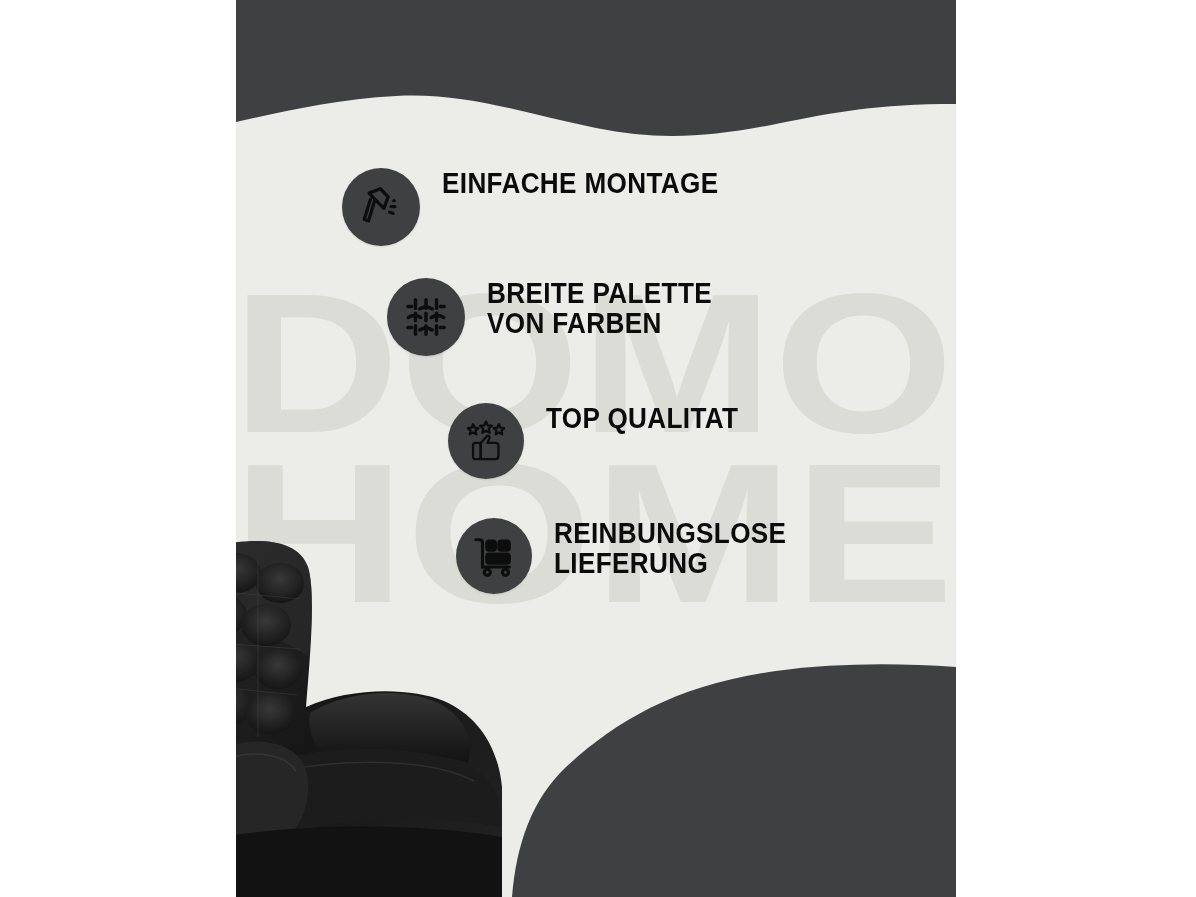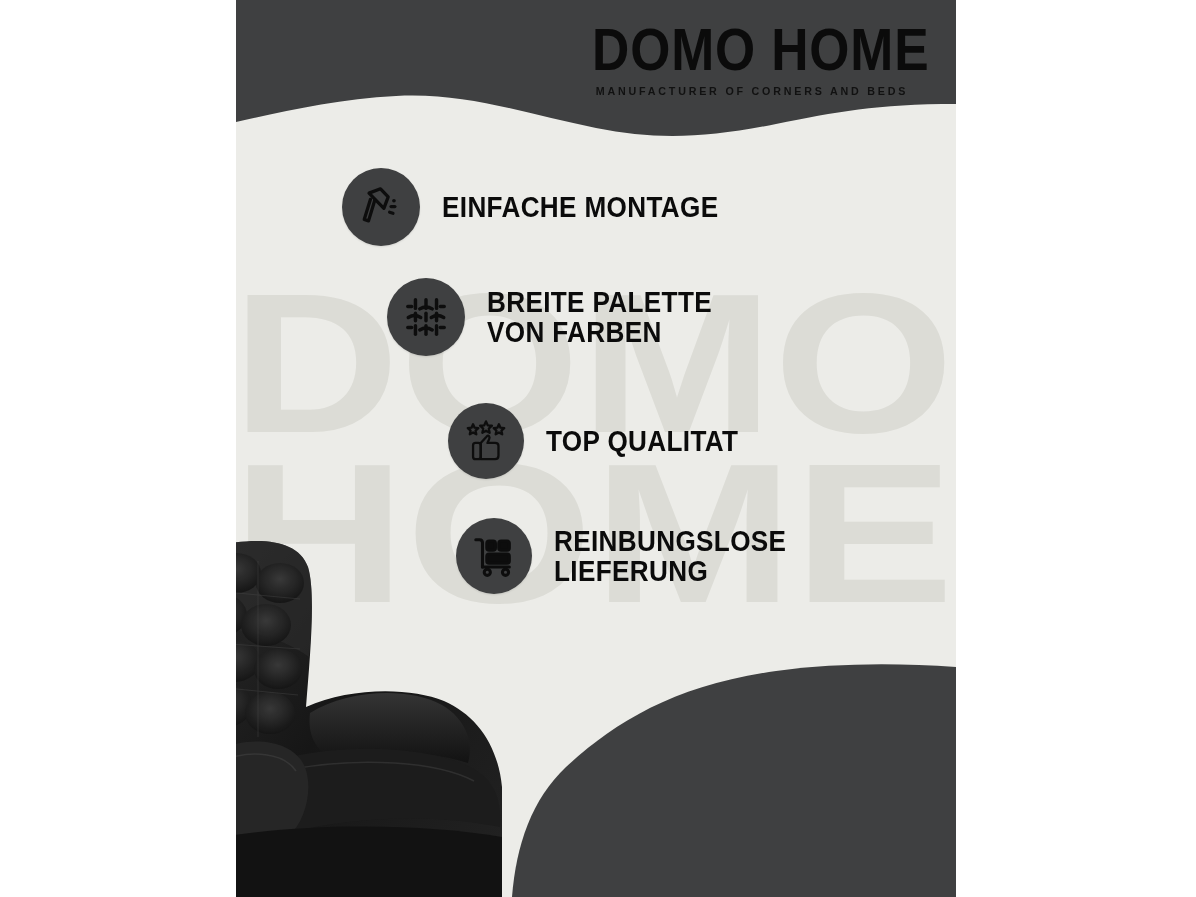--- a/index.html
+++ b/index.html
@@ -78,21 +78,21 @@
     width:400px;height:360px;
     pointer-events:none;
   }
   
   .features{
     position:absolute;z-index:5;
     left:0;top:168px;width:720px;
   }
   .feature{
     position:absolute;
-    display:flex;align-items:center;
+    display:flex;align-items:flex-start;
   }
   .f0{left:106px;top:0px;}
   .f1{left:151px;top:110px;}
   .f2{left:212px;top:235px;}
   .f3{left:220px;top:350px;}
 
   .icon-circle{
     flex:0 0 auto;
     width:78px;height:78px;border-radius:50%;
     background:#3f4041;
@@ -191,24 +191,20 @@
     <path d="M62,232 C130,220 206,224 244,244" stroke="#3c3c3c" stroke-width="1.6" fill="none" opacity="0.6"></path>
 
     <path d="M-10,212 C24,198 62,204 74,228
              C84,250 76,284 58,300
              C26,312 -10,312 -10,312 Z" fill="#262626"></path>
     <path d="M-10,224 C22,212 54,216 66,234" stroke="#454545" stroke-width="1.5" fill="none" opacity="0.5"></path>
 
     <path d="M-10,300 C80,286 190,286 272,300 L272,360 L-10,360 Z" fill="#121212"></path>
   </svg>
 
-  <div class="title-block">
-    <h1 class="brand-title">DOMO HOME</h1>
-    <p class="brand-sub">MANUFACTURER OF CORNERS AND BEDS</p>
-  </div>
 
   <div class="features">
 
     <div class="feature f0">
       <span class="icon-circle">
         <svg width="46" height="46" viewBox="0 0 48 48" fill="none" stroke="#0d0d0d" stroke-width="3.4" stroke-linecap="round" stroke-linejoin="round">
           <path d="M11.5 9.5 L23.5 5 L31.5 13.5 L27 25.5 Z"></path>
           <path d="M17.5 17 L11 38.5 L6.5 37 L13 16"></path>
           <circle cx="37.5" cy="17.5" r="1.9" fill="#0d0d0d" stroke="none"></circle>
           <path d="M34.5 23.5 L38.5 23.5"></path>

